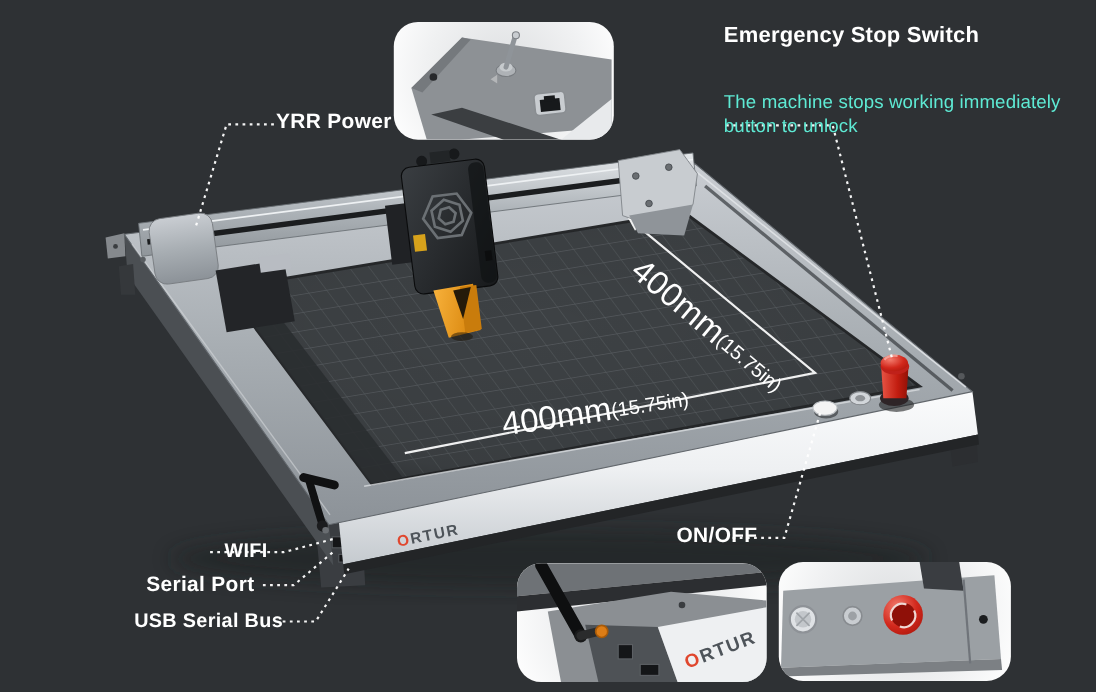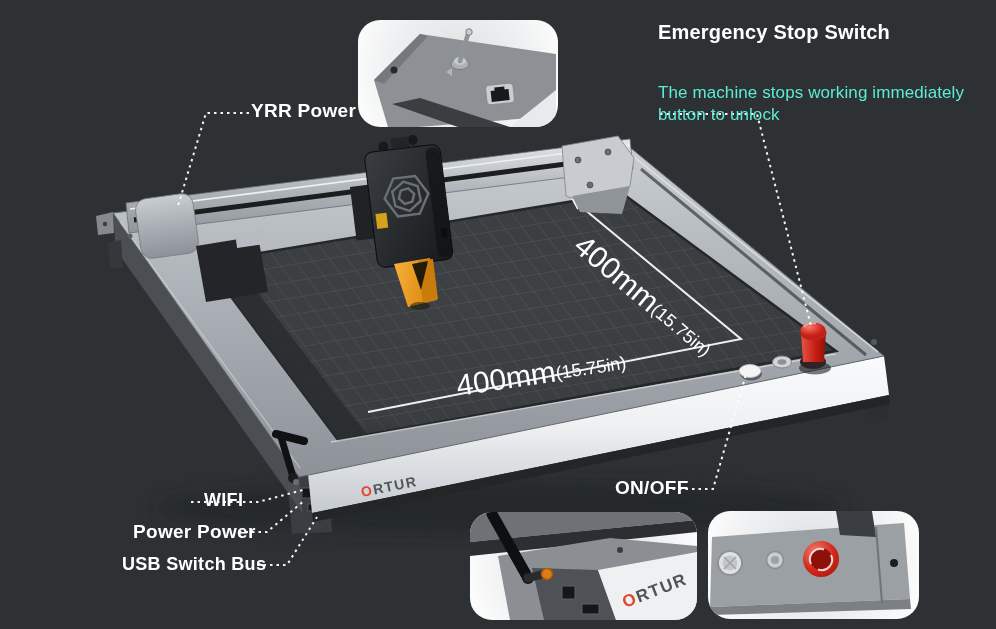--- a/index.html
+++ b/index.html
@@ -189,22 +189,22 @@
     </g>
   </svg>
 
   <div class="label lab19" style="left:251px;top:100px;">YRR Power</div>
 
   <div class="label title20" style="left:658px;top:21px;">Emergency Stop Switch</div>
   <div class="desc" style="left:658px;top:51px;">The machine stops working immediately</div>
   <div class="desc" style="left:658px;top:73px;">button to unlock</div>
 
   <div class="label lab18" style="left:158px;top:490px;margin-left:46px;">WIFI</div>
-  <div class="label lab19" style="left:133px;top:521px;">Power Power</div>
-  <div class="label lab18" style="left:122px;top:554px;">USB Switch Bus</div>
+  <div class="label lab19" style="left:133px;top:521px;">Serial Port</div>
+  <div class="label lab18" style="left:122px;top:554px;">USB Serial Bus</div>
   <div class="label lab19" style="left:615px;top:477px;">ON/OFF</div>
 
   <div class="inset" style="left:358px;top:20px;width:200px;height:107px;">
     <svg width="200" height="107" viewBox="0 0 200 107">
       <polygon points="16,60 62,14 198,34 198,96 60,107 30,107" fill="#8d9195"></polygon>
       <polygon points="16,60 62,14 70,16 26,64" fill="#75797d"></polygon>
       <polygon points="34,84 62,78 152,107 100,107" fill="#3b3e41"></polygon>
       <polygon points="152,107 198,70 198,107" fill="#e8eaec"></polygon>
       <circle cx="36" cy="50" r="3.5" fill="#26282b"></circle>
       <g>

